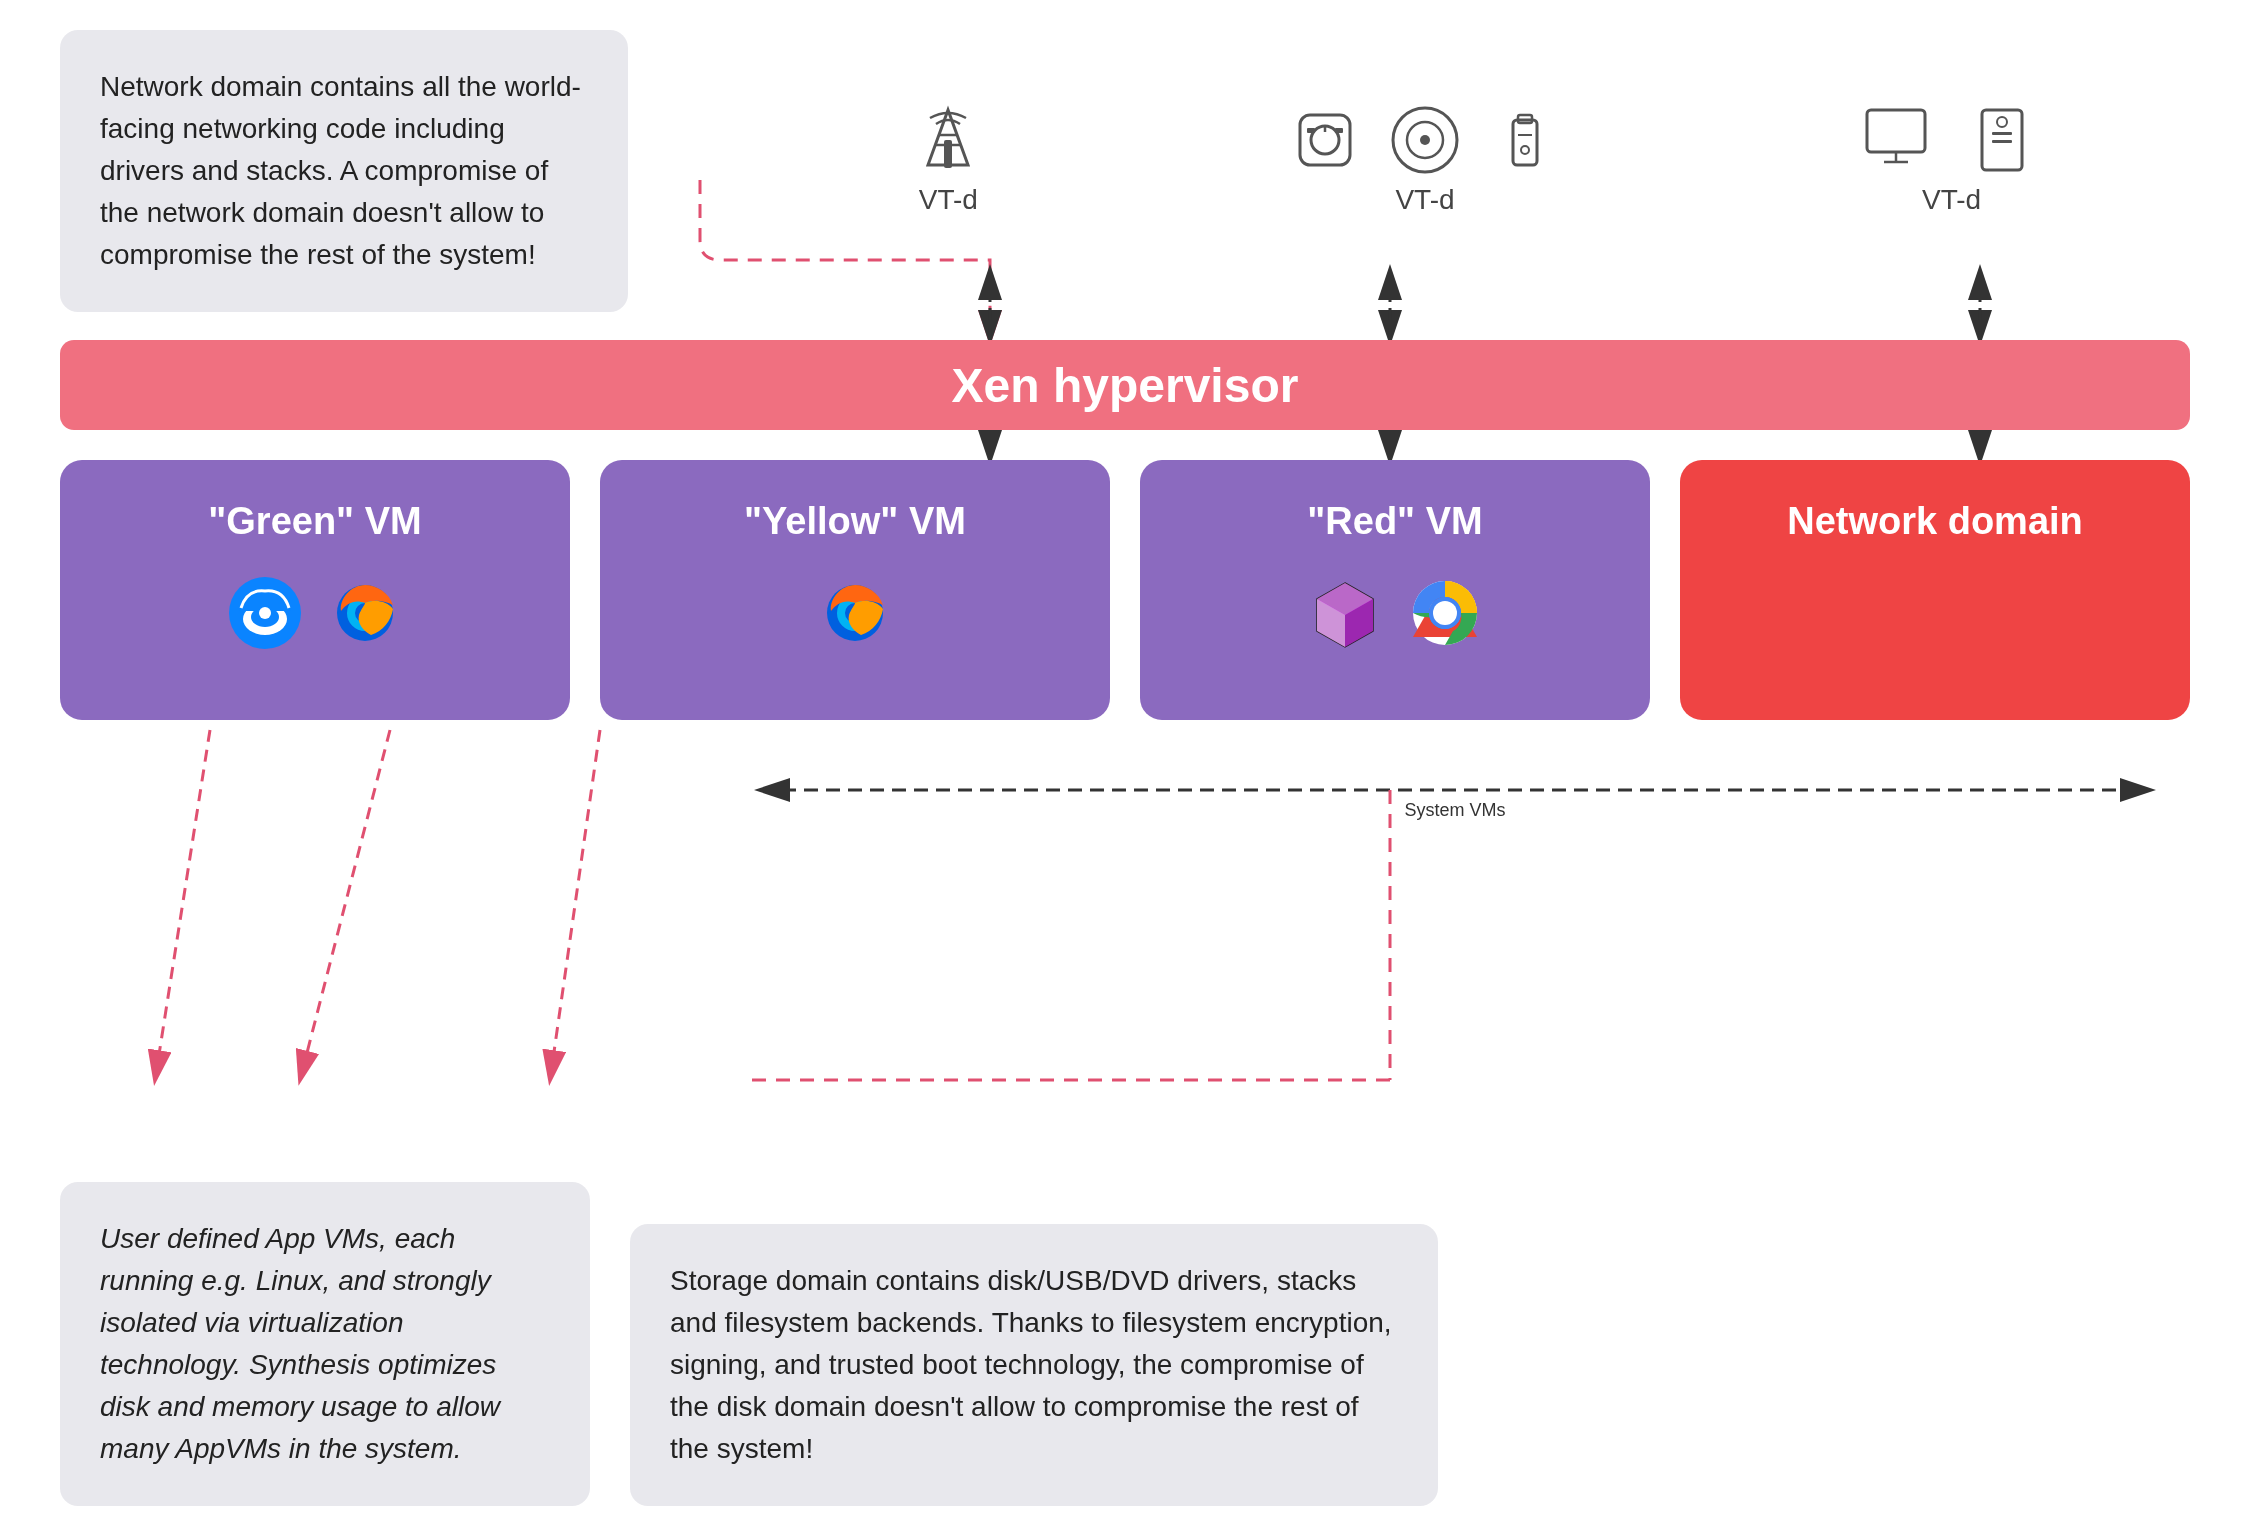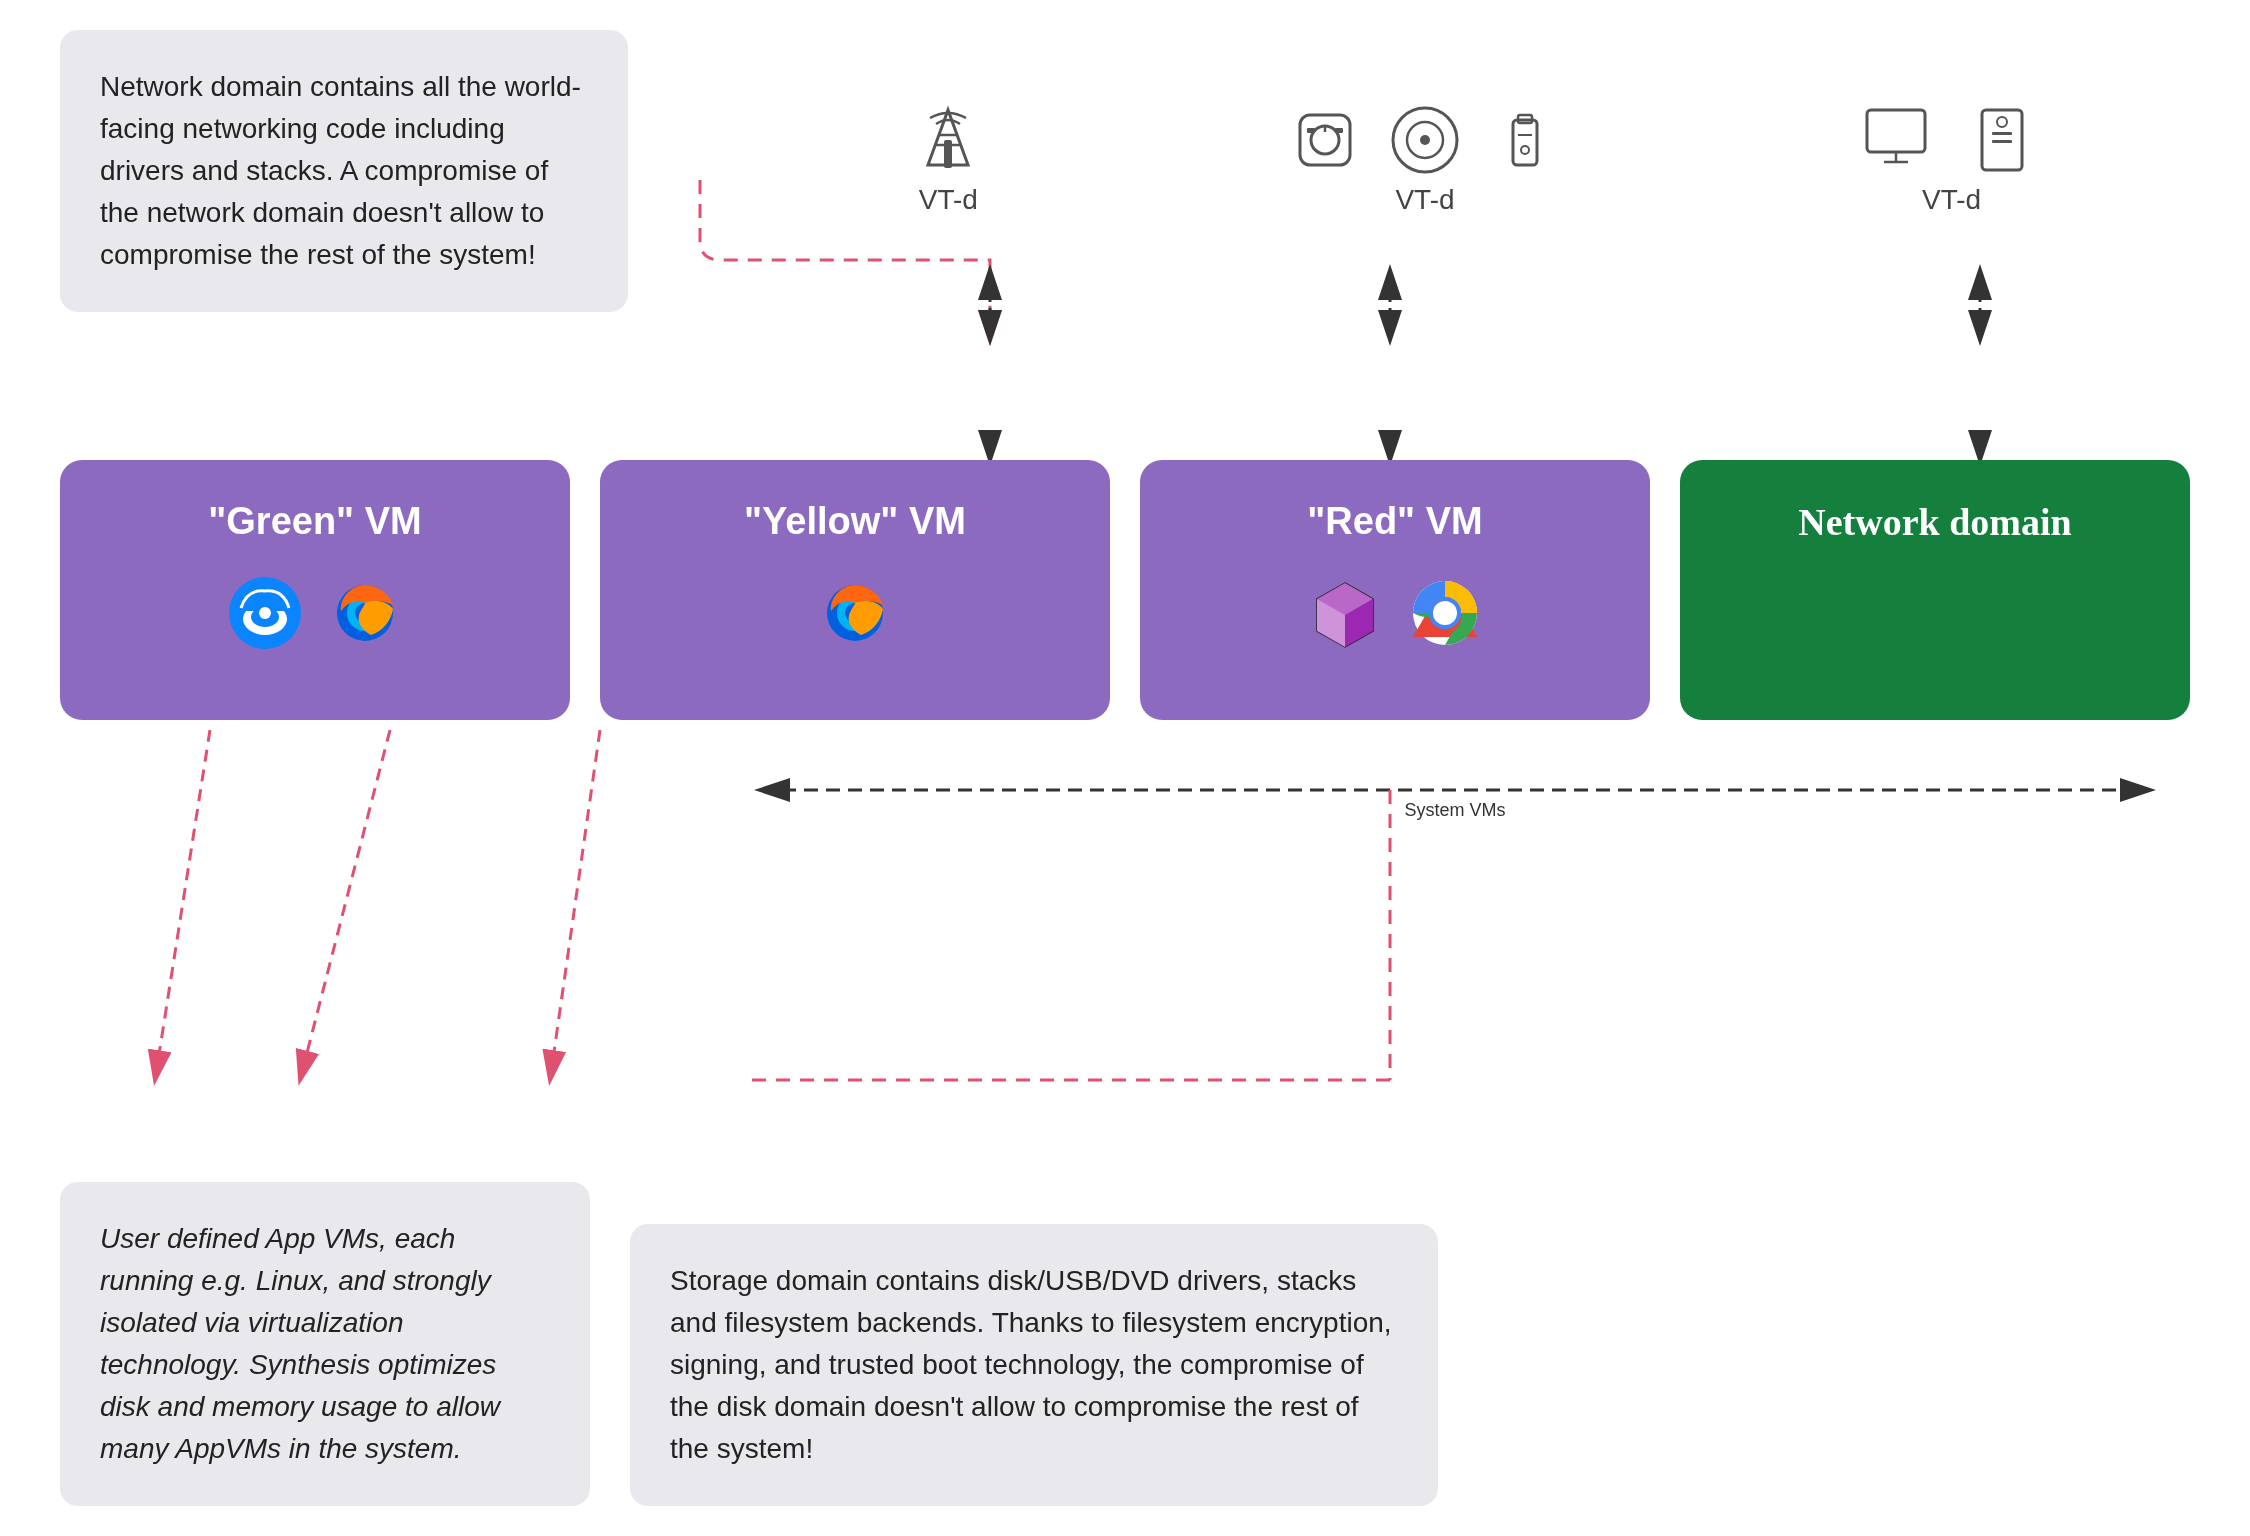--- a/index.html
+++ b/index.html
@@ -91,22 +91,21 @@
       gap: 30px;
       flex: 1;
       min-height: 260px;
     }
 
     .vm-box.purple {
       background: #8b6abf;
     }
 
     .vm-box.teal {
-      background: #15803d;
-      font-family: Liberation Serif, serif;
+      background: #ef4444;
     }
 
     .vm-label {
       font-size: 38px;
       font-weight: bold;
       color: #fff;
       text-align: center;
     }
 
     .vm-icons {
@@ -293,20 +292,23 @@
             <rect x="30" y="32" width="20" height="3" rx="1" fill="#555"></rect>
             <rect x="30" y="40" width="20" height="3" rx="1" fill="#555"></rect>
           </svg>
         </div>
       </div>
       <div class="vtd-label">VT-d</div>
     </div>
 
   </div>
 
+  <div class="hypervisor-bar">
+    <span class="hypervisor-label">Xen hypervisor</span>
+  </div>
 
   <div class="vms-row">
 
     <div class="vm-box purple">
       <div class="vm-label">"Green" VM</div>
       <div class="vm-icons">
 
         <div>
           <svg width="80" height="80" viewBox="0 0 80 80">
             <circle cx="40" cy="40" r="36" fill="#0a84ff"></circle>

